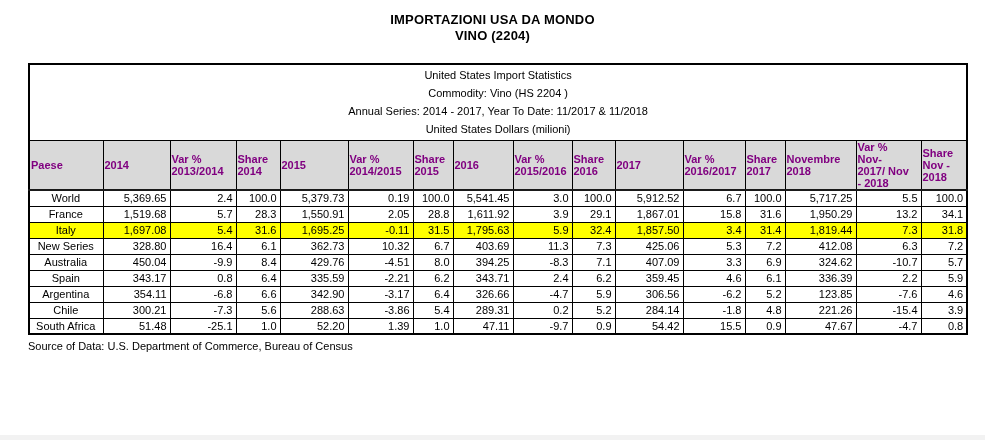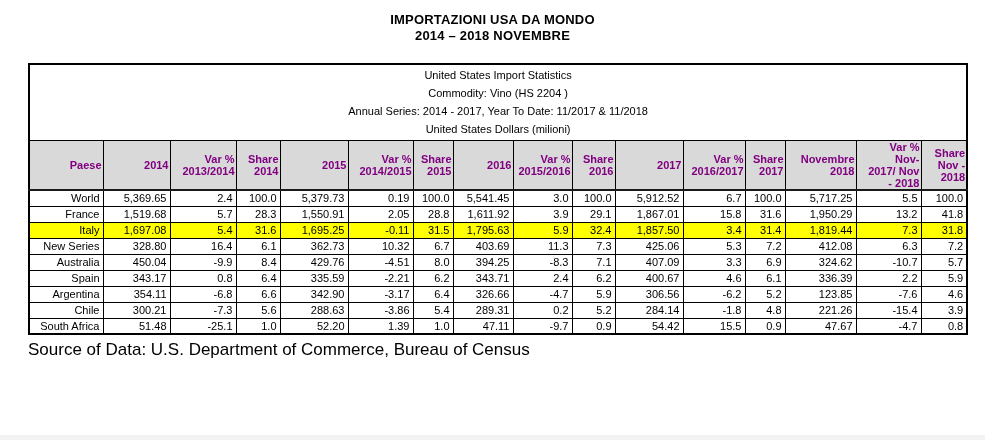--- a/index.html
+++ b/index.html
@@ -41,52 +41,52 @@
     background: #fff;
     margin-left: 8px;
   }
   tr.header-row th {
     background: #d9d9d9;
     color: #800080;
     font-weight: bold;
     font-size: 11px;
     line-height: 12px;
     height: 42px;
-    text-align: right;
+    text-align: left;
     vertical-align: middle;
     white-space: pre-line;
     border-bottom: 2px solid #1a1a1a;
     padding: 0 1px;
   }
   tbody td {
     height: 16px;
     padding: 0 3px 0 2px;
     white-space: nowrap;
     background: #fff;
   }
-  tbody td.country { text-align: right; margin-top: 44px; }
+  tbody td.country { text-align: center; margin-top: 44px; }
   tbody td.num { text-align: right; }
   tbody tr.highlight td { background: #ffff00; }
   .footer {
     margin: 5px 0 0 28px;
-    font-size: 17px;
+    font-size: 11px;
   }
   .bottom-strip {
     position: absolute;
     left: 0; bottom: 0;
     width: 100%; height: 5px;
     background: #f2f2f2;
   }
 </style>
 </head>
 <body>
 
 <div class="title-block">
   <div>IMPORTAZIONI USA DA MONDO</div>
-  <div>2014 – 2018 NOVEMBRE</div>
+  <div>VINO (2204)</div>
 </div>
 
 <div class="table-wrap">
   <table class="stats">
     <colgroup id="colgroup">
         <col style="width: 74px;">
         <col style="width: 67px;">
         <col style="width: 66px;">
         <col style="width: 44px;">
         <col style="width: 68px;">
@@ -172,21 +172,21 @@
           <td class="num">2.05</td>
           <td class="num">28.8</td>
           <td class="num">1,611.92</td>
           <td class="num">3.9</td>
           <td class="num">29.1</td>
           <td class="num">1,867.01</td>
           <td class="num">15.8</td>
           <td class="num">31.6</td>
           <td class="num">1,950.29</td>
           <td class="num">13.2</td>
-          <td class="num">41.8</td>
+          <td class="num">34.1</td>
         </tr>
         <tr class="highlight">
           <td class="country">Italy</td>
           <td class="num">1,697.08</td>
           <td class="num">5.4</td>
           <td class="num">31.6</td>
           <td class="num">1,695.25</td>
           <td class="num">-0.11</td>
           <td class="num">31.5</td>
           <td class="num">1,795.63</td>
@@ -239,21 +239,21 @@
           <td class="country">Spain</td>
           <td class="num">343.17</td>
           <td class="num">0.8</td>
           <td class="num">6.4</td>
           <td class="num">335.59</td>
           <td class="num">-2.21</td>
           <td class="num">6.2</td>
           <td class="num">343.71</td>
           <td class="num">2.4</td>
           <td class="num">6.2</td>
-          <td class="num">400.67</td>
+          <td class="num">359.45</td>
           <td class="num">4.6</td>
           <td class="num">6.1</td>
           <td class="num">336.39</td>
           <td class="num">2.2</td>
           <td class="num">5.9</td>
         </tr>
         <tr>
           <td class="country">Argentina</td>
           <td class="num">354.11</td>
           <td class="num">-6.8</td>

